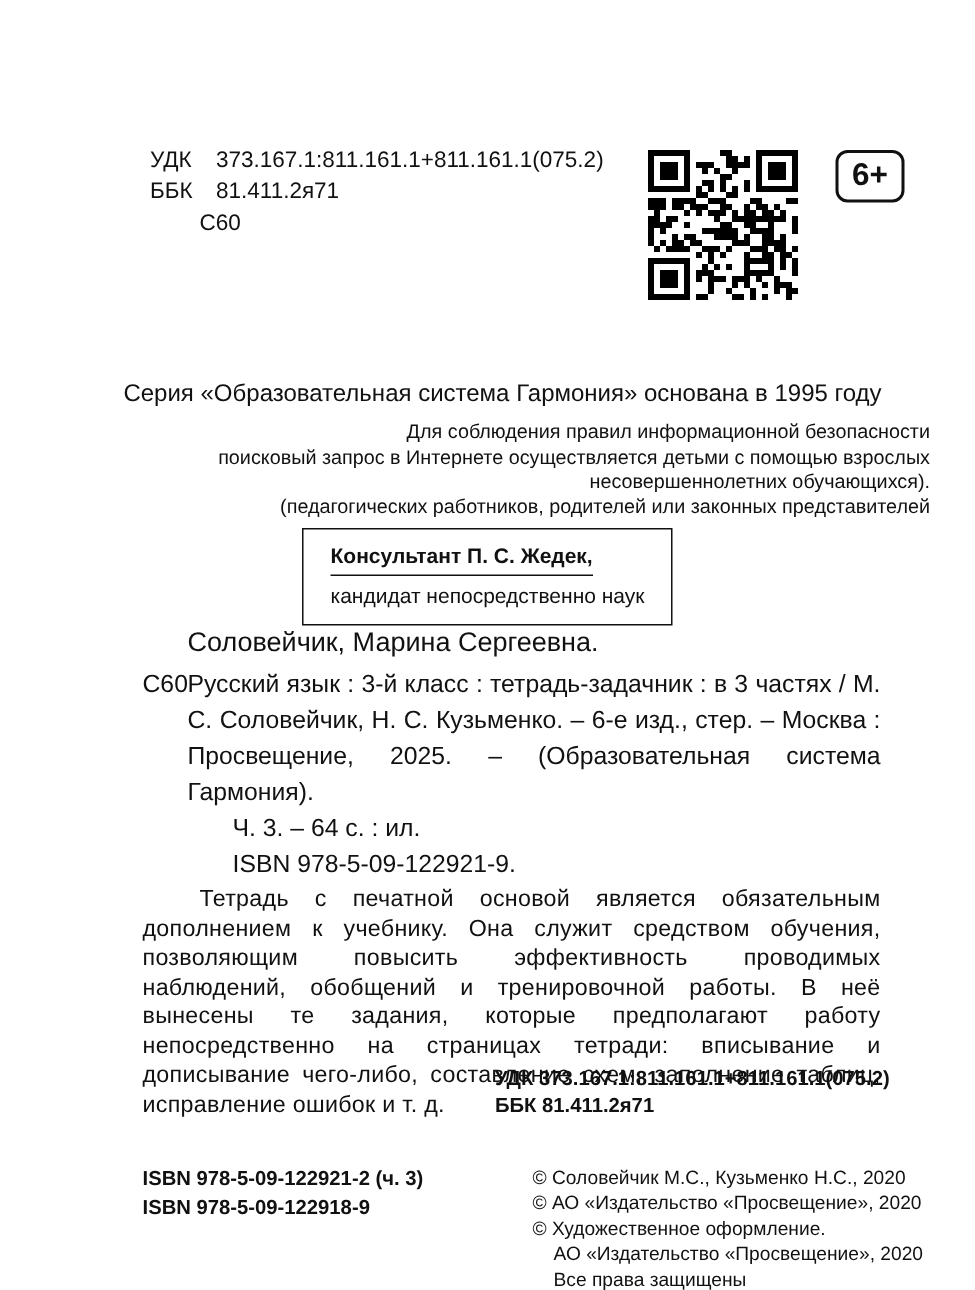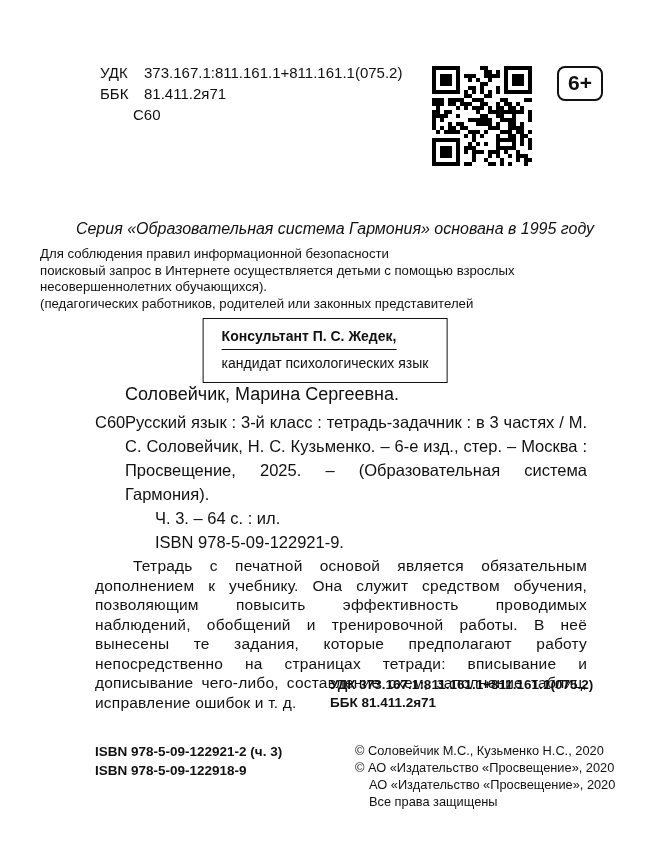--- a/index.html
+++ b/index.html
@@ -3,45 +3,45 @@
 <meta charset="utf-8">
 <style>
   html, body { margin: 0; padding: 0; background: #ffffff; }
   body {
     width: 650px; height: 860px;
     font-family: "Liberation Sans", sans-serif;
     color: #111;
     position: relative;
     overflow: hidden;
   }
-  .page { position: absolute; inset: 0; }
+  .page { position: absolute; inset: 0; margin-top: 34px; }
 
   
   .top-block { position: absolute; top: 62px; left: 100px; font-size: 15px; line-height: 21px; }
   .top-block .code-line { padding-left: 33px; }
   .top-block .lbl { display: inline-block; width: 44px; }
 
   .qr-wrap { position: absolute; top: 66px; left: 432px; width: 100px; height: 100px; }
   .qr-wrap svg { width: 100%; height: 100%; display: block; }
 
   .age-badge {
     position: absolute; top: 66px; left: 557px;
     border: 2px solid #111; border-radius: 8px;
     padding: 3px 9px 4px;
     font-size: 21px; font-weight: bold;
   }
 
   
   .series-line {
     position: absolute; top: 220px; left: 60px; right: 40px;
-    text-align: center; font-style: italic; font-size: 16px;
+    text-align: center; font-size: 16px;
   }
   .safety-note {
     position: absolute; top: 246px; left: 40px; right: 30px;
-    text-align: left; font-size: 13.2px; line-height: 16.5px;
+    text-align: right; font-size: 13.2px; line-height: 16.5px;
   }
 
   
   .consultant-box {
     position: absolute; top: 318px; left: 50%; transform: translateX(-50%);
     border: 1.5px solid #111;
     padding: 8px 18px 9px;
     font-size: 14px; line-height: 19px;
     white-space: nowrap;
   }
@@ -413,21 +413,21 @@
 
   <div class="safety-note">
     <div>Для соблюдения правил информационной безопасности</div>
     <div>поисковый запрос в Интернете осуществляется детьми с помощью взрослых</div>
     <div>несовершеннолетних обучающихся).</div>
     <div>(педагогических работников, родителей или законных представителей</div>
   </div>
 
   <div class="consultant-box">
     <span class="line1">Консультант П. С. Жедек,</span>
-    <div class="line2">кандидат психологических язык</div>
+    <div class="line2">кандидат непосредственно наук</div>
   </div>
 
   <div class="author-heading">Соловейчик, Марина Сергеевна.</div>
 
   <div class="catalog">
     <div class="entry">
       <div class="cat-code">С60</div>
       <div class="cat-text">Русский язык : 3-й класс : тетрадь-задачник : в 3 частях / М. С. Соловейчик, Н. С. Кузьменко. – 6-е изд., стер. – Москва : Просвещение, 2025. – (Образовательная система Гармония).</div>
     </div>
     <div class="cat-sub">Ч. 3. – 64 с. : ил.</div>
@@ -442,17 +442,18 @@
   </div>
 
   <div class="isbn-bottom">
     <div>ISBN 978-5-09-122921-2 (ч. 3)</div>
     <div>ISBN 978-5-09-122918-9</div>
   </div>
 
   <div class="copyright-block">
     <div>© Соловейчик М.С., Кузьменко Н.С., 2020</div>
     <div>© АО «Издательство «Просвещение», 2020</div>
+    <div>© Художественное оформление.</div>
     <div class="indent">АО «Издательство «Просвещение», 2020</div>
     <div class="indent">Все права защищены</div>
   </div>
 
 </div>
 
 </body></html>

